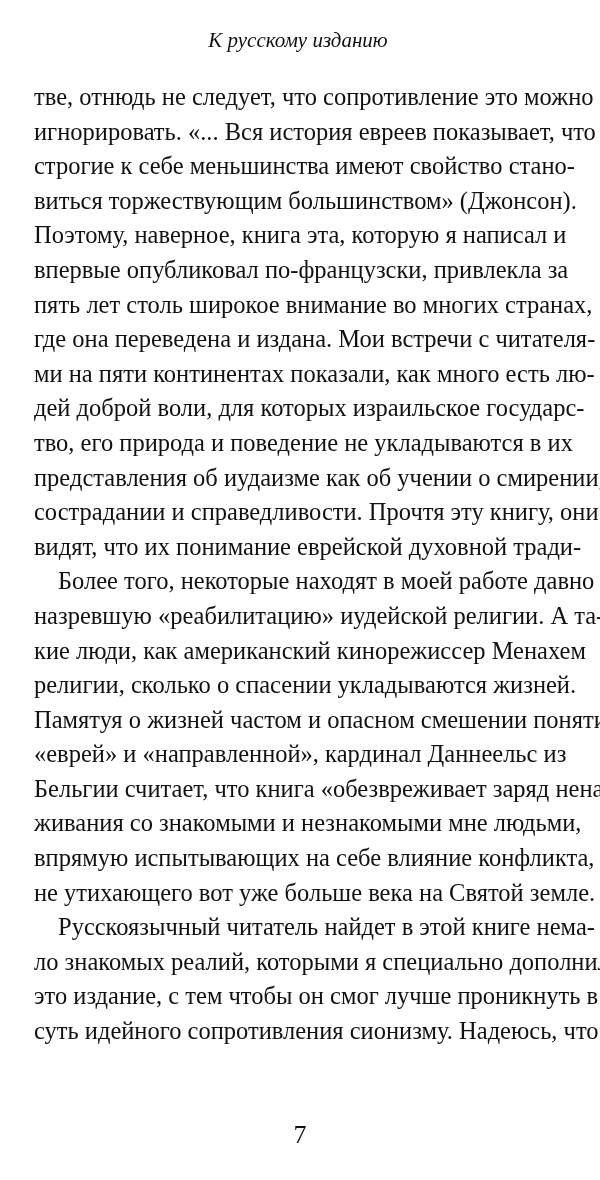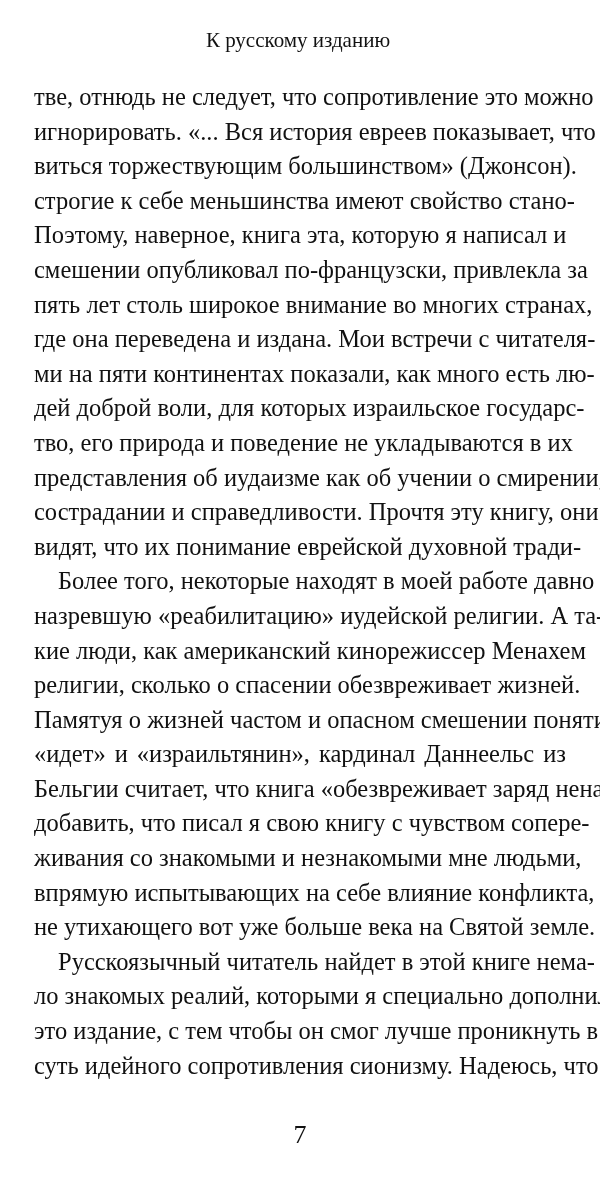--- a/index.html
+++ b/index.html
@@ -1,57 +1,56 @@
 <!DOCTYPE html>
 <html><head>
 <meta charset="utf-8">
 <style>
   html, body { margin: 0; padding: 0; background: #ffffff; }
   body { width: 600px; height: 1180px; position: relative; overflow: hidden;
          font-family: "Liberation Serif", "DejaVu Serif", serif; color: #111; }
   .header { position: absolute; top: 28px; left: 0; width: 596px; text-align: center;
-            font-size: 21px; }
+            font-style: italic; font-size: 21px; }
   .body { position: absolute; top: 80px; left: 34px; width: 532px; }
   .line { display: block; height: 34.6px; line-height: 34.6px; font-size: 24.5px;
           text-align: justify; text-align-last: justify; white-space: nowrap; }
   .line.last { text-align-last: left; }
   .line.indent { padding-left: 24px; font-family: Liberation Serif, serif; }
   .pagenum { position: absolute; top: 1120px; left: 0; width: 600px; text-align: center; font-size: 26px; }
 </style>
 </head>
 <body>
 
 <div class="header">К русскому изданию</div>
 
 <div class="body">
   <div>
     <div class="line">тве, отнюдь не следует, что сопротивление это можно</div>
     <div class="line">игнорировать. «... Вся история евреев показывает, что</div>
+    <div class="line">строгие к себе меньшинства имеют свойство стано-</div>
     <div class="line">виться торжествующим большинством» (Джонсон).</div>
-    <div class="line">строгие к себе меньшинства имеют свойство стано-</div>
     <div class="line">Поэтому, наверное, книга эта, которую я написал и</div>
-    <div class="line">смешении опубликовал по-французски, привлекла за</div>
+    <div class="line">впервые опубликовал по-французски, привлекла за</div>
     <div class="line">пять лет столь широкое внимание во многих странах,</div>
     <div class="line">где она переведена и издана. Мои встречи с читателя-</div>
     <div class="line">ми на пяти континентах показали, как много есть лю-</div>
     <div class="line">дей доброй воли, для которых израильское государс-</div>
     <div class="line">тво, его природа и поведение не укладываются в их</div>
     <div class="line">представления об иудаизме как об учении о смирении,</div>
     <div class="line">сострадании и справедливости. Прочтя эту книгу, они</div>
     <div class="line">видят, что их понимание еврейской духовной тради-</div>
   </div>
   <div>
     <div class="line indent">Более того, некоторые находят в моей работе давно</div>
     <div class="line">назревшую «реабилитацию» иудейской религии. А та-</div>
     <div class="line">кие люди, как американский кинорежиссер Менахем</div>
-    <div class="line">религии, сколько о спасении обезвреживает жизней.</div>
+    <div class="line">религии, сколько о спасении укладываются жизней.</div>
     <div class="line">Памятуя о жизней частом и опасном смешении понятий</div>
-    <div class="line">«идет» и «израильтянин», кардинал Даннеельс из</div>
+    <div class="line">«еврей» и «направленной», кардинал Даннеельс из</div>
     <div class="line">Бельгии считает, что книга «обезвреживает заряд нена-</div>
-    <div class="line">добавить, что писал я свою книгу с чувством сопере-</div>
     <div class="line">живания со знакомыми и незнакомыми мне людьми,</div>
     <div class="line">впрямую испытывающих на себе влияние конфликта,</div>
     <div class="line last">не утихающего вот уже больше века на Святой земле.</div>
   </div>
   <div>
     <div class="line indent">Русскоязычный читатель найдет в этой книге нема-</div>
     <div class="line">ло знакомых реалий, которыми я специально дополнил</div>
     <div class="line">это издание, с тем чтобы он смог лучше проникнуть в</div>
     <div class="line">суть идейного сопротивления сионизму. Надеюсь, что</div>
 

